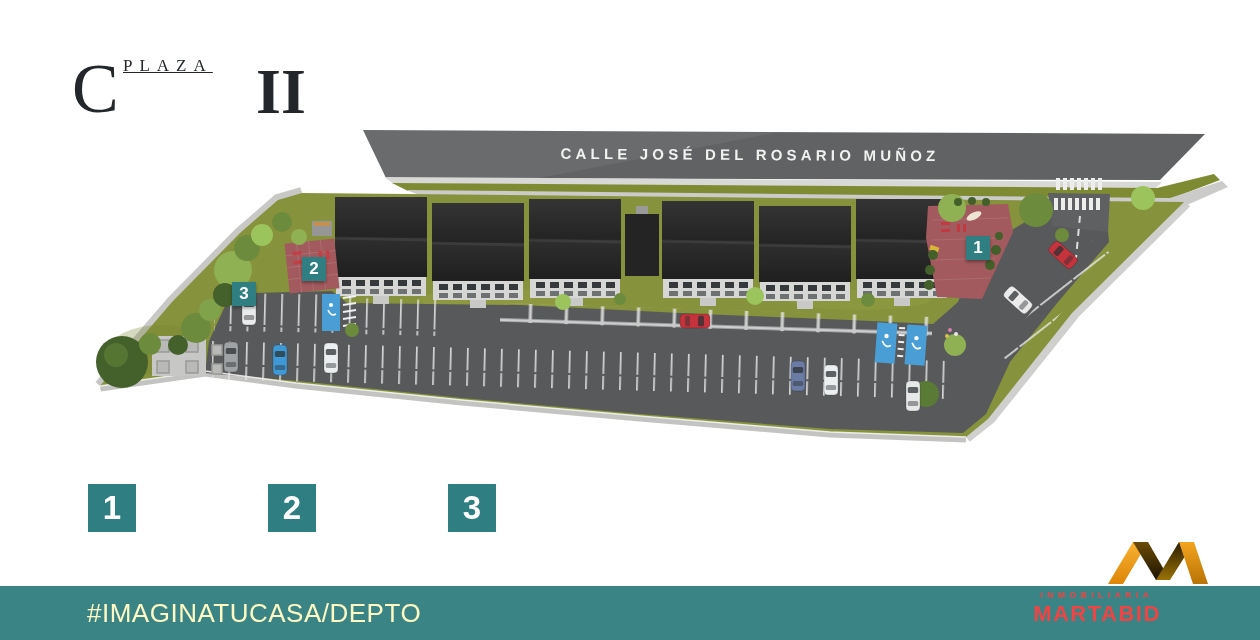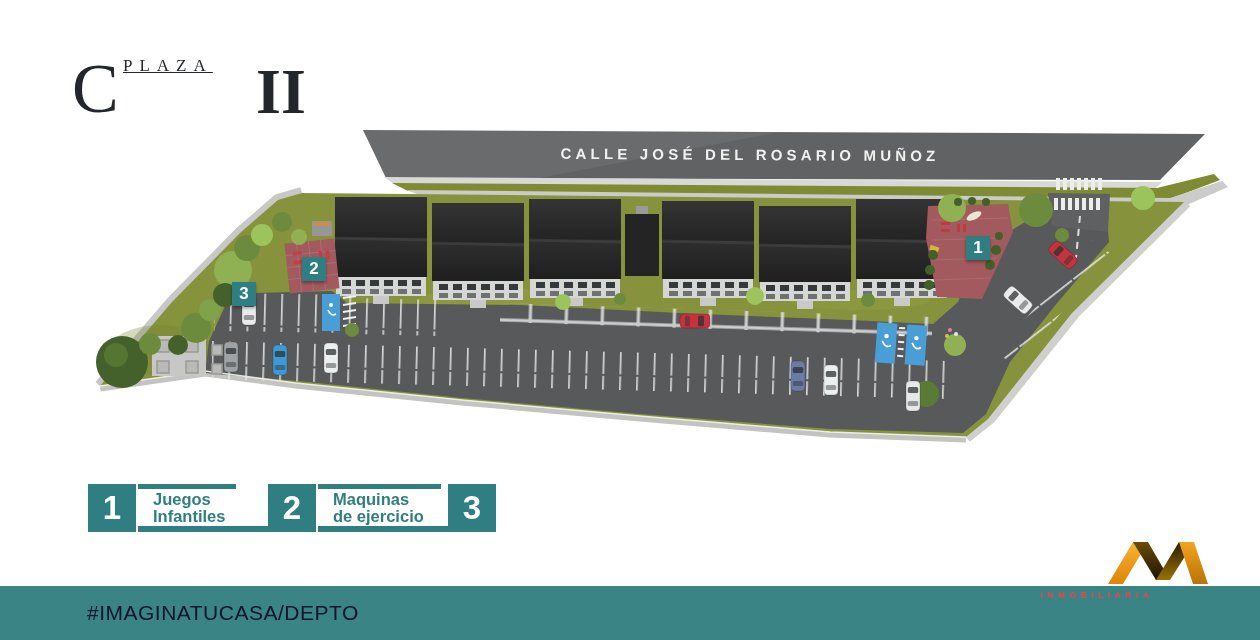--- a/index.html
+++ b/index.html
@@ -28,22 +28,22 @@
   .legend-item{position:absolute;top:484px;height:48px;display:flex;}
   .lg-square{width:48px;height:48px;background:#2f7e82;color:#fff;display:flex;
     align-items:center;justify-content:center;font-size:33px;font-weight:bold;}
   .lg-label{position:relative;margin-left:2px;padding:7px 0 0 15px;box-sizing:border-box;}
   .lg-label::before{content:"";position:absolute;left:0;top:0;height:5px;width:74%;background:#2f7e82;}
   .lg-label::after{content:"";position:absolute;left:0;bottom:0;height:6px;width:100%;background:#2f7e82;}
   .lg-line{color:#2f7e82;font-size:16.5px;font-weight:bold;line-height:17px;}
 
   
   .footer-bar{position:absolute;left:0;top:586px;width:1260px;height:54px;background:#3a8486;}
-  .hashtag{position:absolute;left:87px;top:0;height:54px;line-height:54px;color:#0f172a;
-    font-size:21px;font-weight:300;letter-spacing:0.5px;}
+  .hashtag{position:absolute;left:87px;top:0;height:54px;line-height:54px;color:#fef9c3;
+    font-size:26px;font-weight:300;letter-spacing:0.5px;}
 
   
   .devlogo{position:absolute;left:1024px;top:590px;width:146px;text-align:center;color:#ef4444;z-index:5;}
   .devlogo .sub{font-size:8.5px;letter-spacing:4.5px;font-weight:bold;}
   .devlogo .name{font-size:22px;font-weight:bold;letter-spacing:1.5px;margin-top:1px;}
 </style>
 </head>
 <body>
 
 <div id="page">
@@ -433,37 +433,30 @@
   </div>
 
   <div class="street-label">CALLE JOSÉ DEL ROSARIO MUÑOZ</div>
 
   <div class="map-marker" style="left:966px;top:236px;">1</div>
   <div class="map-marker" style="left:302px;top:257px;">2</div>
   <div class="map-marker" style="left:232px;top:282px;">3</div>
 
   <div class="legend-item" style="left:88px;">
     <div class="lg-square">1</div>
-    <div class="lg-label" style="width:132px;">
-      <div class="lg-line">Juegos</div>
-      <div class="lg-line">Infantiles</div>
-    </div>
   </div>
   <div class="legend-item" style="left:268px;">
     <div class="lg-square">2</div>
-    <div class="lg-label" style="width:166px;">
-      <div class="lg-line">Maquinas</div>
-      <div class="lg-line">de ejercicio</div>
-    </div>
   </div>
   <div class="legend-item" style="left:448px;">
     <div class="lg-square">3</div>
   </div>
 
   <div class="footer-bar">
     <div class="hashtag">#IMAGINATUCASA/DEPTO</div>
   </div>
 
   <div class="devlogo">
     <div class="sub">INMOBILIARIA</div>
+    <div class="name">MARTABID</div>
   </div>
 
 </div>
 
 </body></html>

